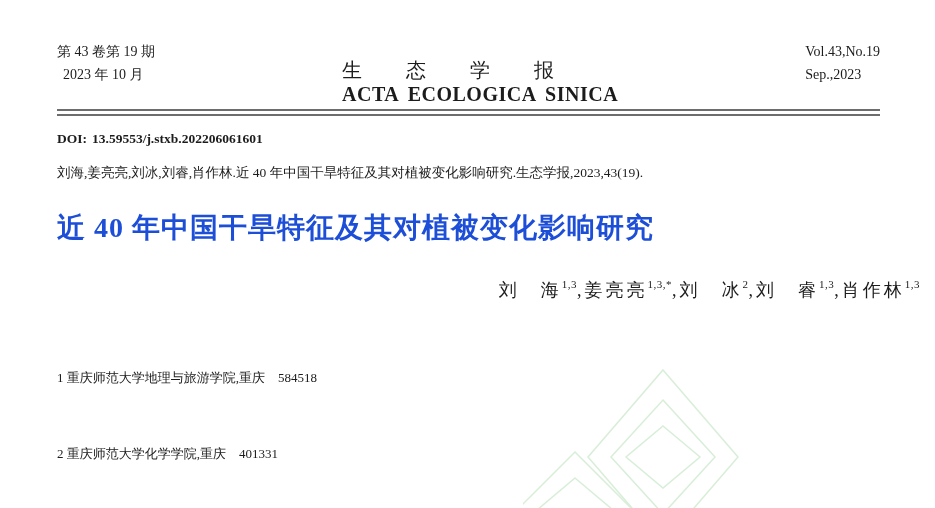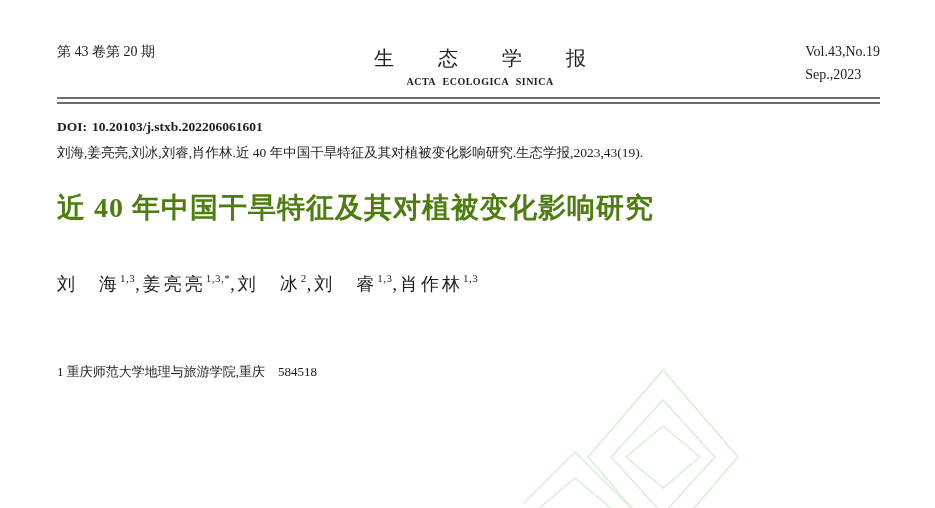--- a/index.html
+++ b/index.html
@@ -28,30 +28,30 @@
     justify-content: space-between;
     align-items: flex-start;
   }
   .mast-left, .mast-right {
     font-size: 14px;
     line-height: 23px;
     white-space: nowrap;
   }
   .mast-left .l2 { padding-left: 6px; }
   .mast-right { text-align: left; }
-  .mast-center { text-align: center; margin-top: 5px; }
+  .mast-center { margin-top: 17px; }
   .journal-cn {
     font-size: 20px;
     letter-spacing: 2.2em;
     margin-right: -2.2em;
     line-height: 26px;
     white-space: nowrap;
   }
   .journal-en {
-    font-size: 10px;
+    font-size: 20px;
     font-weight: bold;
     letter-spacing: 0.5px;
     word-spacing: 4px;
     line-height: 22px;
     white-space: nowrap;
   }
   .double-rule {
     width: 823px;
     height: 3px;
     border-top: 2px solid #6d6d6d;
@@ -66,36 +66,37 @@
     line-height: 18px;
   }
   .doi-line .doi-value { margin-left: 5px; }
   .cite {
     width: 828px;
     margin: 0;
     font-size: 13.5px;
     line-height: 23.5px;
     text-align: justify;
   }
-  .cite.cn { margin-top: 5px; }
+  .cite.cn { margin-top: 13px; }
   
   .article-title {
     margin: 25px 0 0 0;
     font-size: 28px;
     font-weight: bold;
     letter-spacing: 1px;
     line-height: 36px;
-    color: #4d7c0f;
+    color: #1d4ed8;
     white-space: nowrap;
   }
   .authors {
-    margin-top: 40px;
+    margin-top: 26px;
     font-size: 18px;
     letter-spacing: 3px;
     line-height: 26px;
+    text-align: right;
   }
   .authors sup {
     font-size: 11px;
     letter-spacing: 0.5px;
     position: relative;
     top: -1px;
   }
   .affils {
     margin-top: 11px;
     font-size: 13px;
@@ -123,43 +124,45 @@
       <path d="M140,74 L177,105 L140,136 L103,105 Z"></path>
       <path d="M52,100 L110,158 L52,216 L-6,158 Z"></path>
       <path d="M52,126 L90,158 L52,190 L14,158 Z"></path>
     </g>
   </svg>
 
   <div class="content">
 
     <header class="masthead">
       <div class="mast-left">
-        <div>第 43 卷第 20 期</div>
+        <div>第 43 卷第 19 期</div>
+        <div class="l2">2023 年 10 月</div>
       </div>
       <div class="mast-center">
         <div class="journal-cn">生态学报</div>
         <div class="journal-en">ACTA ECOLOGICA SINICA</div>
       </div>
       <div class="mast-right">
         <div>Vol.43,No.19</div>
         <div>Sep.,2023</div>
       </div>
     </header>
 
     <div class="double-rule"></div>
 
     <div class="doi-line">
-      <span class="doi-label">DOI:</span><span class="doi-value">10.20103/j.stxb.202206061601</span>
+      <span class="doi-label">DOI:</span><span class="doi-value">13.59553/j.stxb.202206061601</span>
     </div>
 
     <p class="cite cn">刘海,姜亮亮,刘冰,刘睿,肖作林.近 40 年中国干旱特征及其对植被变化影响研究.生态学报,2023,43(19).</p>
 
     <h1 class="article-title">近 40 年中国干旱特征及其对植被变化影响研究</h1>
 
     <div class="authors"><span><span>刘　海</span><sup>1,3</sup></span><span>,</span><span><span>姜亮亮</span><sup>1,3,*</sup></span><span>,</span><span><span>刘　冰</span><sup>2</sup></span><span>,</span><span><span>刘　睿</span><sup>1,3</sup></span><span>,</span><span><span>肖作林</span><sup>1,3</sup></span></div>
 
     <div class="affils">
       <div>1 重庆师范大学地理与旅游学院,重庆　584518</div>
+      <div>2 重庆师范大学化学学院,重庆　401331</div>
       
     </div>
 
   </div>
 </div>
 
 </body></html>

